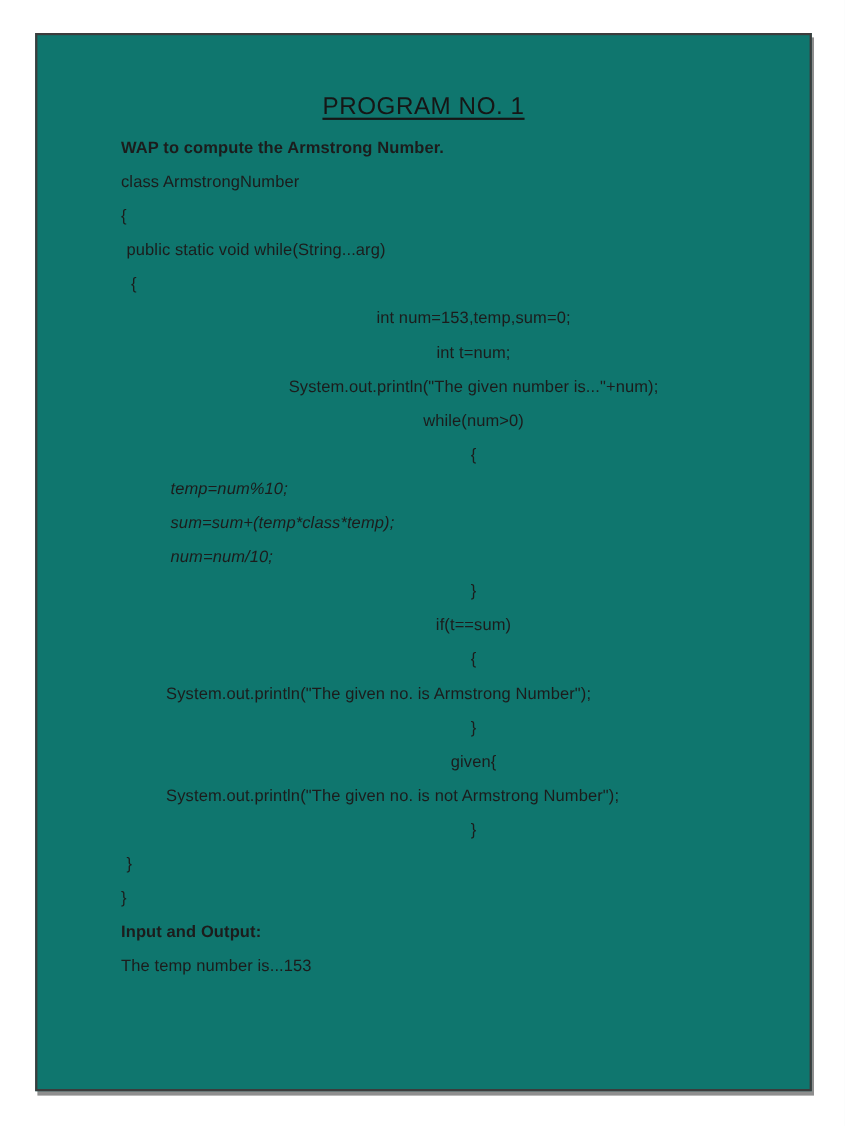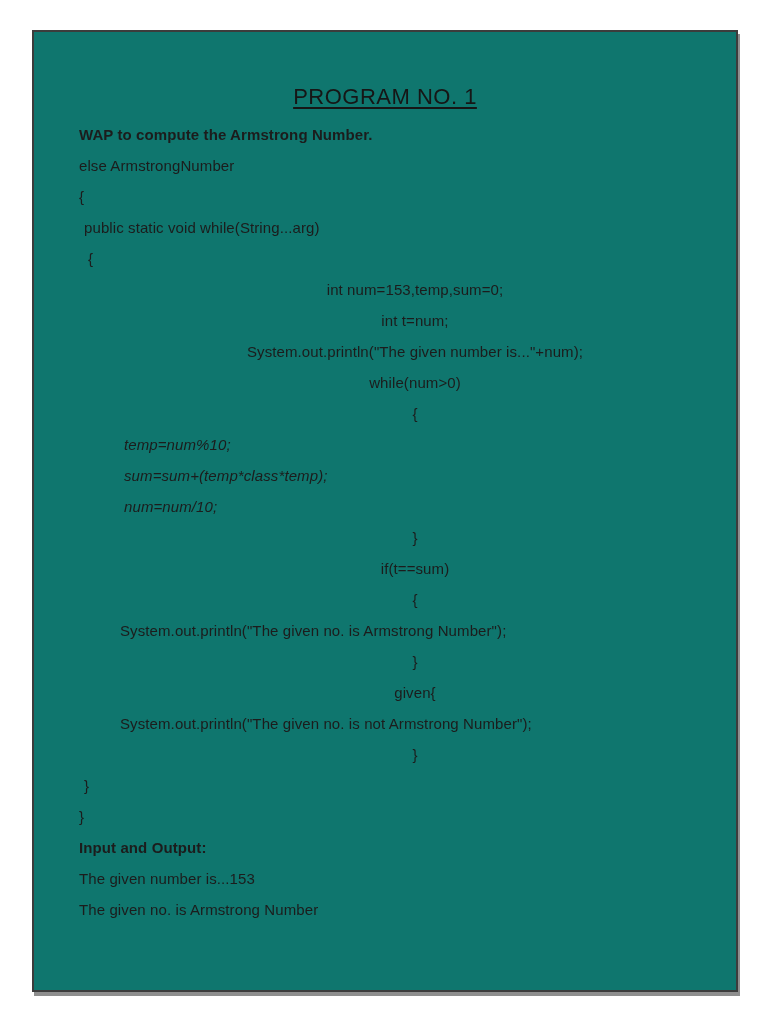--- a/index.html
+++ b/index.html
@@ -35,21 +35,21 @@
     font-weight: 400;
     line-height: 22px;
     letter-spacing: 0.5px;
     color: #161616;
     text-decoration: underline;
     text-decoration-thickness: 2px;
     text-underline-offset: 3px;
   }
   .content {
     margin-top: 11px;
-    padding-left: 45px;
+    padding-left: 76px;
     padding-right: 20px;
     color: #1c1c1c;
     font-size: 15px;
   }
   .line {
     height: 31px;
     line-height: 31px;
     white-space: pre;
     letter-spacing: 0.1px;
   }
@@ -62,21 +62,21 @@
   .ind-3  { margin-left: 45px; font-style: italic; }
 </style>
 </head>
 <body>
 
 <div class="canvas">
   <div class="sheet">
     <h1 class="title">PROGRAM NO. 1</h1>
     <div class="content">
         <div class="line ind-0 bold">WAP to compute the Armstrong Number.</div>
-        <div class="line ind-0">else ArmstrongNumber</div>
+        <div class="line ind-0">class ArmstrongNumber</div>
         <div class="line ind-0">{</div>
         <div class="line ind-1">public static void while(String...arg)</div>
         <div class="line ind-1b">{</div>
         <div class="line ind-2">int num=153,temp,sum=0;</div>
         <div class="line ind-2">int t=num;</div>
         <div class="line ind-2">System.out.println("The given number is..."+num);</div>
         <div class="line ind-2">while(num&gt;0)</div>
         <div class="line ind-2">{</div>
         <div class="line ind-3">temp=num%10;</div>
         <div class="line ind-3">sum=sum+(temp*class*temp);</div>
@@ -85,17 +85,16 @@
         <div class="line ind-2">if(t==sum)</div>
         <div class="line ind-2">{</div>
         <div class="line ind-2b">System.out.println("The given no. is Armstrong Number");</div>
         <div class="line ind-2">}</div>
         <div class="line ind-2">given{</div>
         <div class="line ind-2b">System.out.println("The given no. is not Armstrong Number");</div>
         <div class="line ind-2">}</div>
         <div class="line ind-1">}</div>
         <div class="line ind-0">}</div>
         <div class="line ind-0 bold">Input and Output:</div>
-        <div class="line ind-0">The given number is...153</div>
-        <div class="line ind-0">The given no. is Armstrong Number</div>
+        <div class="line ind-0">The temp number is...153</div>
       </div>
   </div>
 </div>
 
 </body></html>

